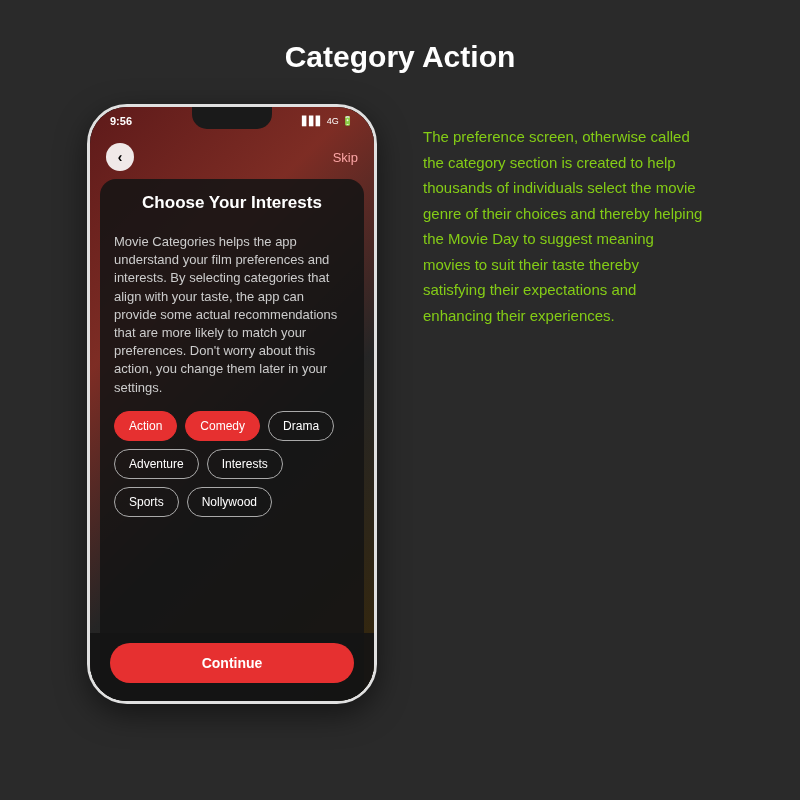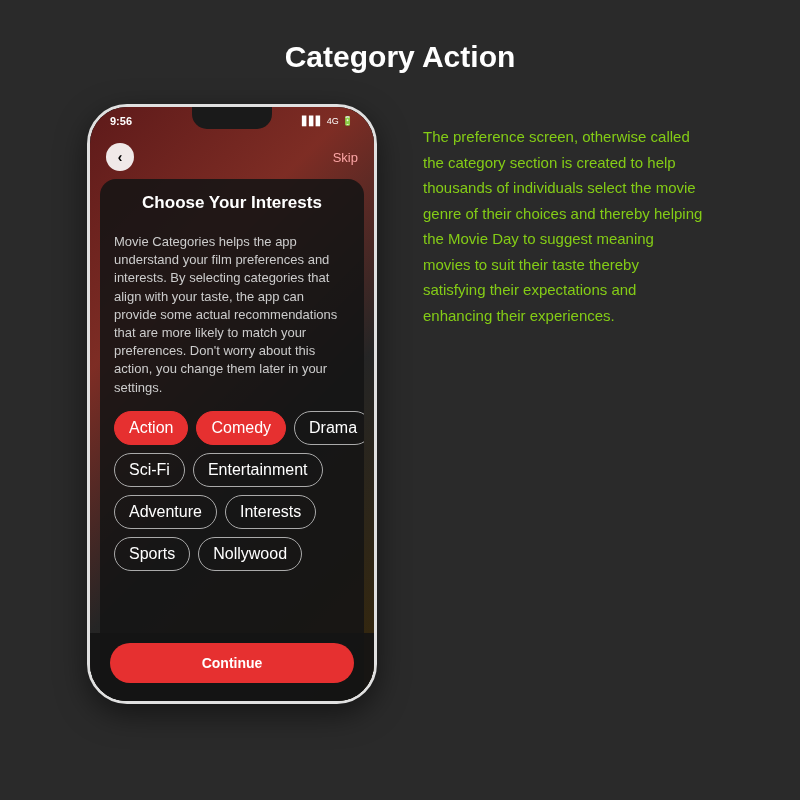--- a/index.html
+++ b/index.html
@@ -150,21 +150,21 @@
       gap: 8px;
     }
     .genre-row {
       display: flex;
       gap: 8px;
       align-items: center;
     }
     .genre-chip {
       padding: 7px 14px;
       border-radius: 20px;
-      font-size: 16px;
+      font-size: 12px;
       cursor: pointer;
       border: 1.5px solid #aaa;
       color: #fff;
       background: transparent;
       white-space: nowrap;
     }
     .genre-chip.selected {
       background: #e63030;
       border-color: #e63030;
       color: #fff;
@@ -234,24 +234,20 @@
           <div class="genre-grid">
 
             <div class="genre-row">
               <div class="genre-chip selected">Action</div>
               <div class="genre-chip selected">Comedy</div>
               <div class="genre-chip">Drama</div>
             </div>
 
 
 
-            <div class="genre-row">
-              <div class="genre-chip">Sci-Fi</div>
-              <div class="genre-chip">Entertainment</div>
-            </div>
 
             <div class="genre-row">
               <div class="genre-chip">Adventure</div>
               <div class="genre-chip">Interests</div>
             </div>
 
             <div class="genre-row">
               <div class="genre-chip">Sports</div>
               <div class="genre-chip">Nollywood</div>
             </div>

